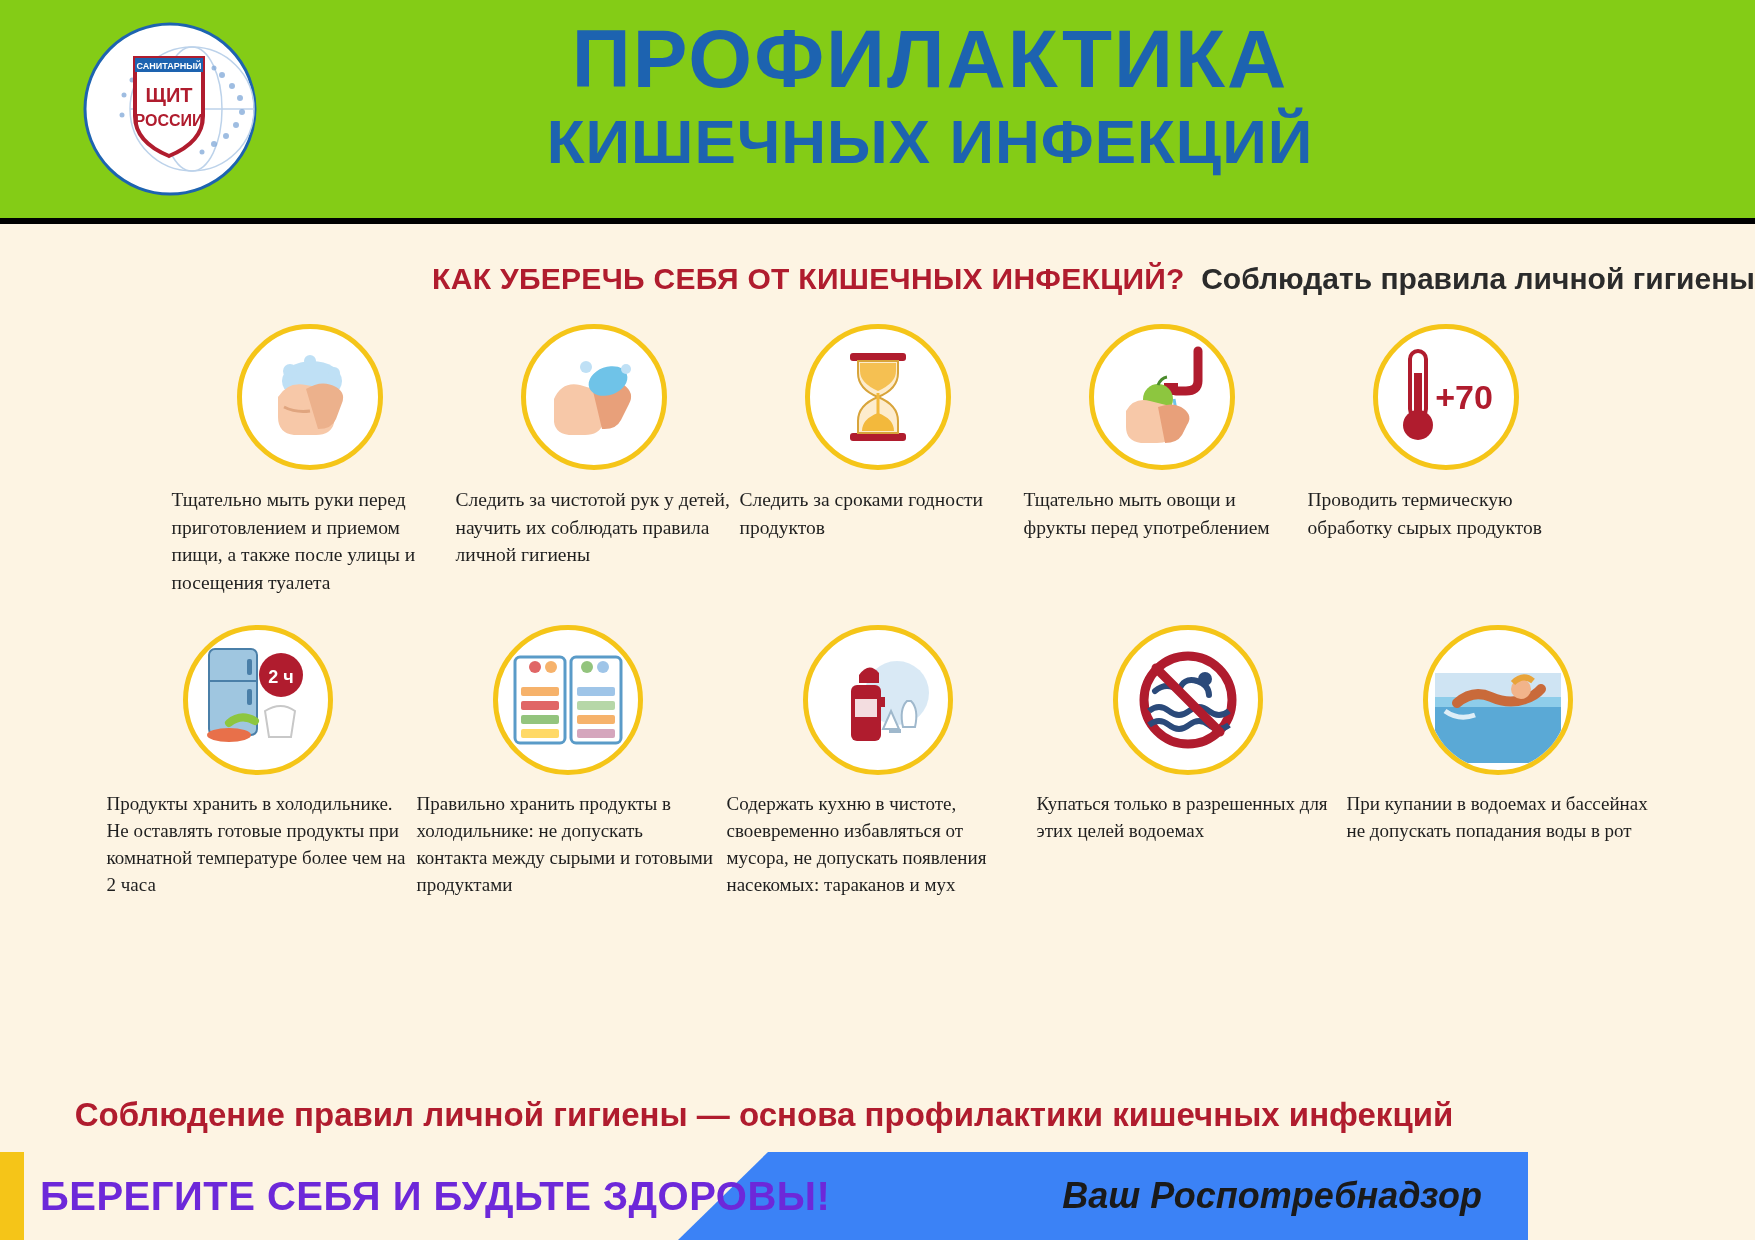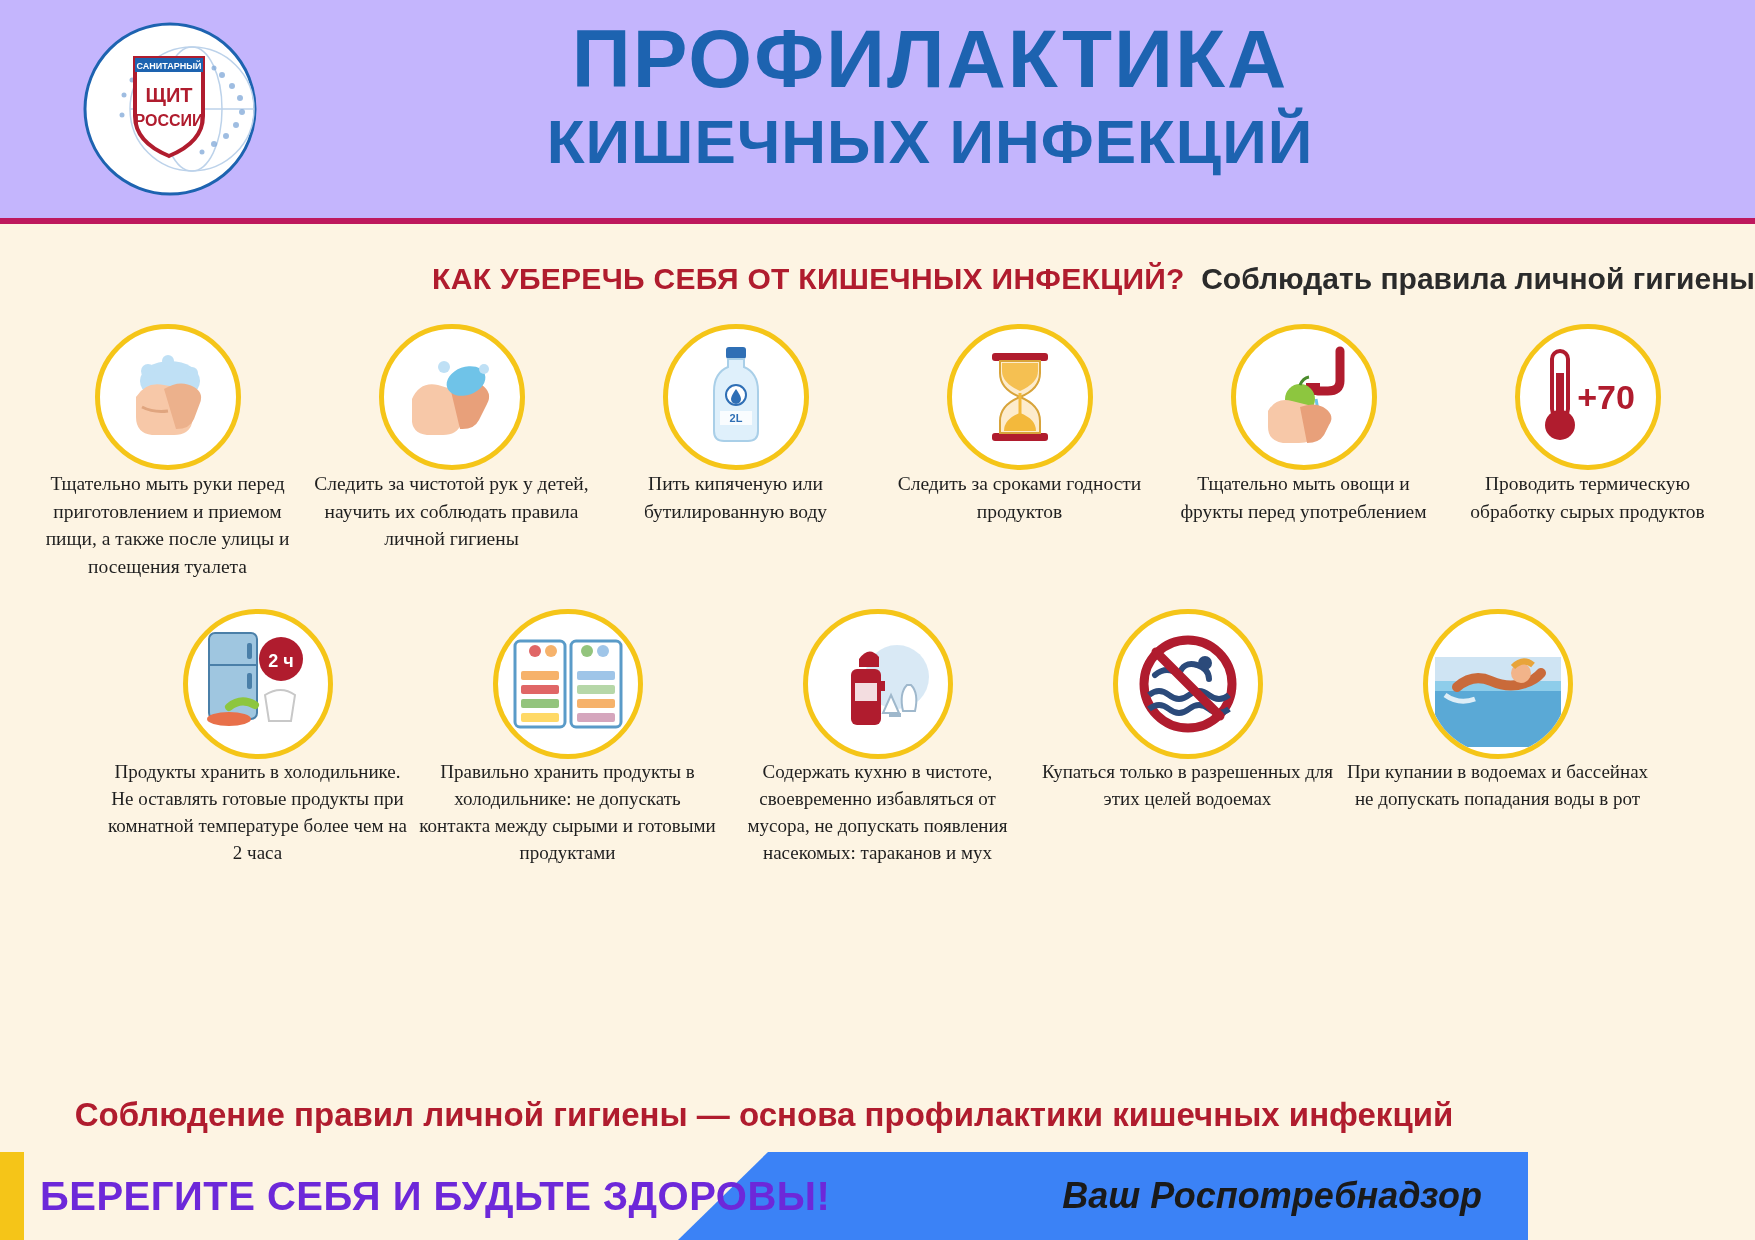--- a/index.html
+++ b/index.html
@@ -12,22 +12,22 @@
   .poster{
     position:relative;
     width:1755px;height:1240px;
     background:#fdf4e3;
     box-sizing:border-box;
   }
   
   .header{
     position:relative;
     height:218px;
-    background:#c4b5fd;
-    border-bottom:6px solid #be185d;
+    background:#84cc16;
+    border-bottom:6px solid #000000;
     display:flex;align-items:center;
   }
   .logo{
     position:absolute;left:72px;top:20px;
     width:196px;height:178px;
   }
   .logo svg{display:block;}
   .title-block{
     position:absolute;left:430px;top:10px;width:1000px;
     text-align:center;
@@ -69,22 +69,23 @@
   }
   .circle{
     width:146px;height:146px;border-radius:50%;
     border:5px solid #f5c518;background:#ffffff;
     display:flex;align-items:center;justify-content:center;
     box-sizing:border-box;
     overflow:hidden;
   }
   .row2 .circle{width:150px;height:150px;}
   .caption{
+    margin-top:16px;
     font-size:19.5px;line-height:1.42;
-    color:#1f1f1f;text-align:center;
+    color:#1f1f1f;text-align:left;
     font-family:"Liberation Serif", serif;
   }
   .row2 .caption{font-size:19px;}
   
   .footer{
     position:absolute;left:0;bottom:0;width:1528px;
   }
   .footer-red{
     text-align:center;
     font-size:33px;font-weight:bold;color:#b01c2e;
@@ -186,33 +187,20 @@
           <path d="M20 62 q8 -18 26 -14 l20 6 q12 4 9 15 l-6 18 q-4 11 -18 11 l-16 0 q-16 -2 -15 -17 z" fill="#f7c8a8"></path>
           <path d="M58 50 q18 -12 32 -2 q11 8 5 19 l-8 16 q-5 10 -19 9" fill="#e8a07a"></path>
           <ellipse cx="74" cy="44" rx="20" ry="14" fill="#6fc3e8" transform="rotate(-20 74 44)"></ellipse>
           <circle cx="52" cy="30" r="6" fill="#bfe0f5"></circle>
             <circle cx="92" cy="32" r="5" fill="#bfe0f5"></circle>
         </svg>
       </div>
       <div class="caption">Следить за чистотой рук у детей, научить их соблюдать правила личной гигиены</div>
     </div>
 
-    <div class="item">
-      <div class="circle">
-        <svg width="120" height="120" viewBox="0 0 120 120">
-          <rect x="50" y="10" width="20" height="12" rx="3" fill="#2f6fb5"></rect>
-          <path d="M52 22 h16 v8 q14 6 14 24 v40 q0 10 -10 10 h-24 q-10 0 -10 -10 v-40 q0 -18 14 -24 z" fill="#dff0fb" stroke="#a9cfe8" stroke-width="2"></path>
-          <circle cx="60" cy="58" r="10" fill="#ffffff" stroke="#2f6fb5" stroke-width="2"></circle>
-          <path d="M60 52 q5 7 5 10 a5 5 0 0 1 -10 0 q0 -3 5 -10z" fill="#2f6fb5"></path>
-          <rect x="44" y="74" width="32" height="14" fill="#ffffff" opacity="0.8"></rect>
-          <text x="60" y="85" text-anchor="middle" font-size="11" font-weight="bold" fill="#2f6fb5" font-family="Liberation Sans, sans-serif">2L</text>
-        </svg>
-      </div>
-      <div class="caption">Пить кипяченую или бутилированную воду</div>
-    </div>
 
     <div class="item">
       <div class="circle">
         <svg width="120" height="120" viewBox="0 0 120 120">
           <rect x="32" y="16" width="56" height="8" rx="3" fill="#b01c2e"></rect>
           <rect x="32" y="96" width="56" height="8" rx="3" fill="#b01c2e"></rect>
           <path d="M40 24 h40 v12 q0 16 -20 24 q-20 8 -20 24 v12 h40 v-12 q0 -16 -20 -24 q-20 -8 -20 -24 z" fill="#fdeccd" stroke="#d8a43a" stroke-width="2"></path>
           <path d="M42 26 h36 v8 q0 12 -18 20 q-18 -8 -18 -20 z" fill="#f3b93c" opacity="0.85"></path>
           <path d="M44 94 h32 q0 -12 -16 -18 q-16 6 -16 18 z" fill="#f3b93c"></path>
           <line x1="60" y1="56" x2="60" y2="78" stroke="#f3b93c" stroke-width="3"></line>

